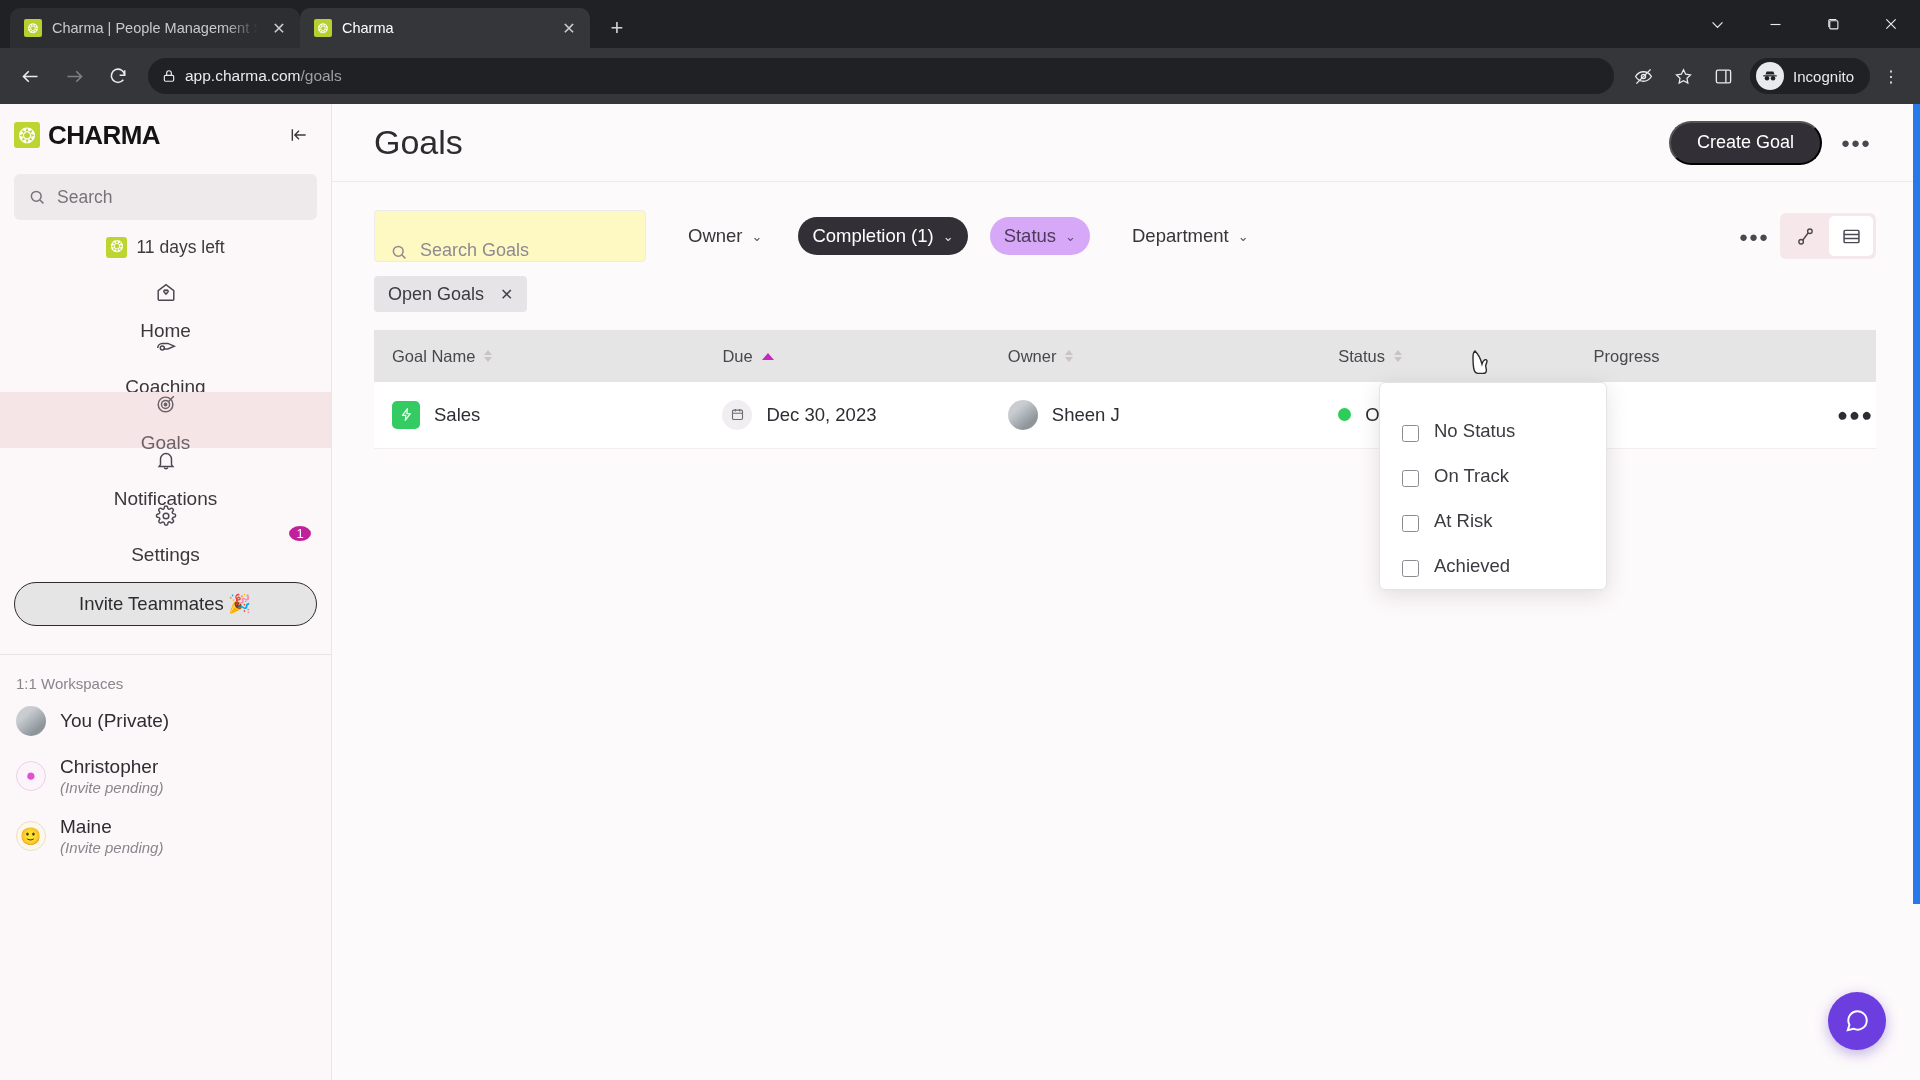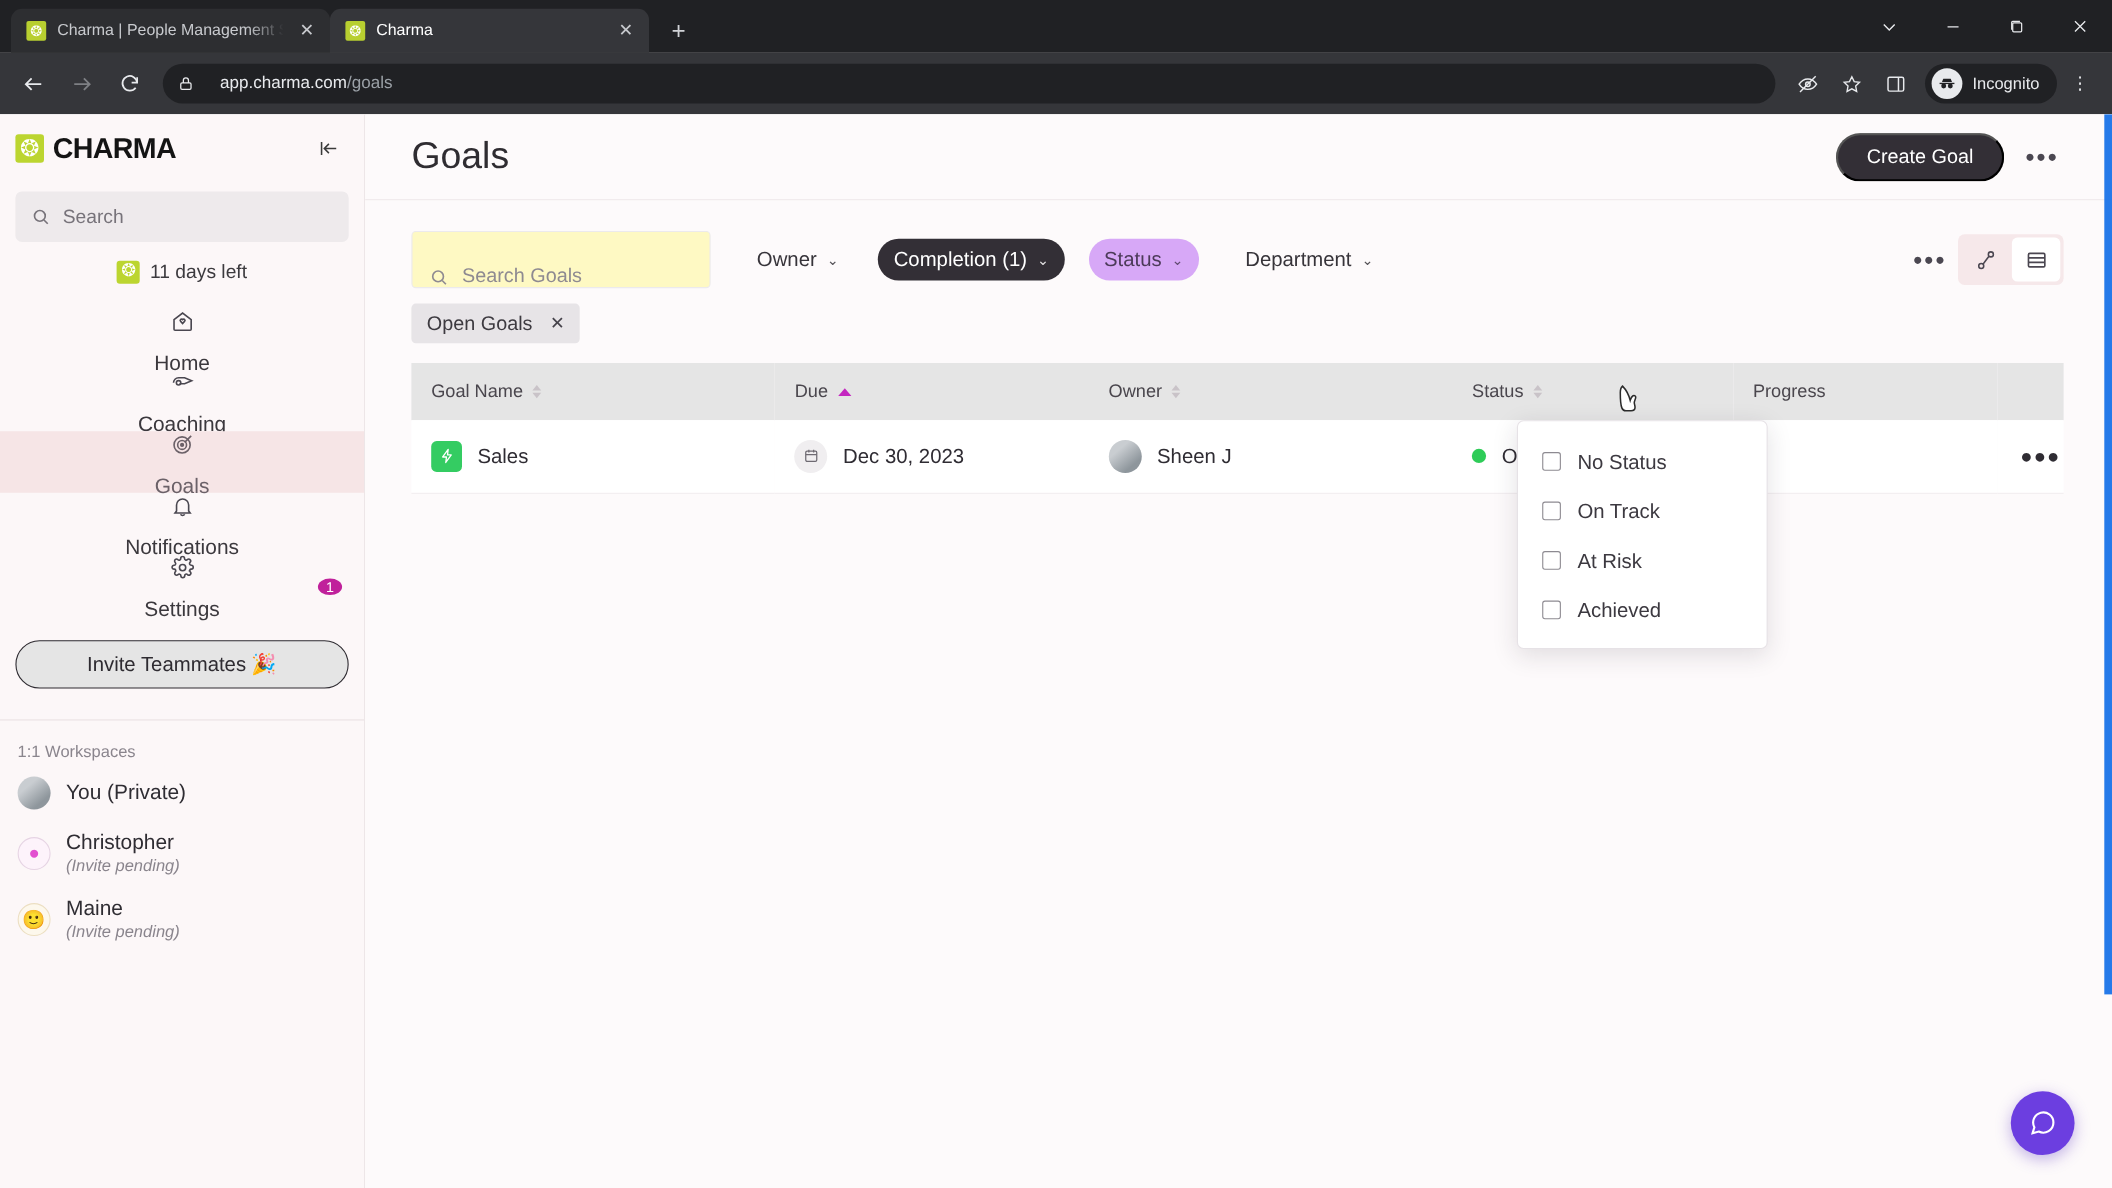--- a/index.html
+++ b/index.html
@@ -68,21 +68,21 @@
   .navbtn {
     width: 40px; height: 40px; margin-right: 4px;
     display: flex; align-items: center; justify-content: center;
     color: #e8eaed;
   }
   .navbtn.dim { color: #7e8084; }
   .omnibox {
     flex: 1; height: 36px; margin: 0 10px 0 6px;
     background: #202124; border-radius: 18px;
     display: flex; align-items: center; padding: 0 14px;
-    color: #e8eaed; font-size: 15.5px; gap: 24px;
+    color: #e8eaed; font-size: 15.5px; gap: 9px;
     min-width: 0;
   }
   .omnibox .url { white-space: nowrap; overflow: hidden; }
   .omnibox .url .path { color: #9aa0a6; }
   .tb-right { display: flex; align-items: center; gap: 2px; }
   .tb-icon {
     width: 38px; height: 38px;
     display: flex; align-items: center; justify-content: center;
     color: #e8eaed;
   }
@@ -290,21 +290,21 @@
   .row-dots { color: #4b4751; letter-spacing: 1px; font-size: 15px; text-align: center; }
 
   
   .dropdown {
     position: absolute; left: 1047px; top: 278px; width: 228px;
     background: #ffffff; border: 1px solid #e6e2e6; border-radius: 6px;
     box-shadow: 0 6px 22px rgba(40,30,45,.13);
     padding: 14px 0 12px 0; z-index: 40;
   }
   .dd-item {
-    height: 45px; display: flex; align-items: center; gap: 15px;
+    height: 45px; display: flex; align-items: flex-end; gap: 15px;
     padding: 0 22px; font-size: 18.5px; color: #3c3940;
   }
   .dd-cb {
     width: 17px; height: 17px; border: 1.4px solid #8d8a91;
     border-radius: 2.5px; flex: none; background: #fff;
   }
 
   .cursor { position: absolute; left: 1137px; top: 244px; z-index: 60; }
 
   .fab {

